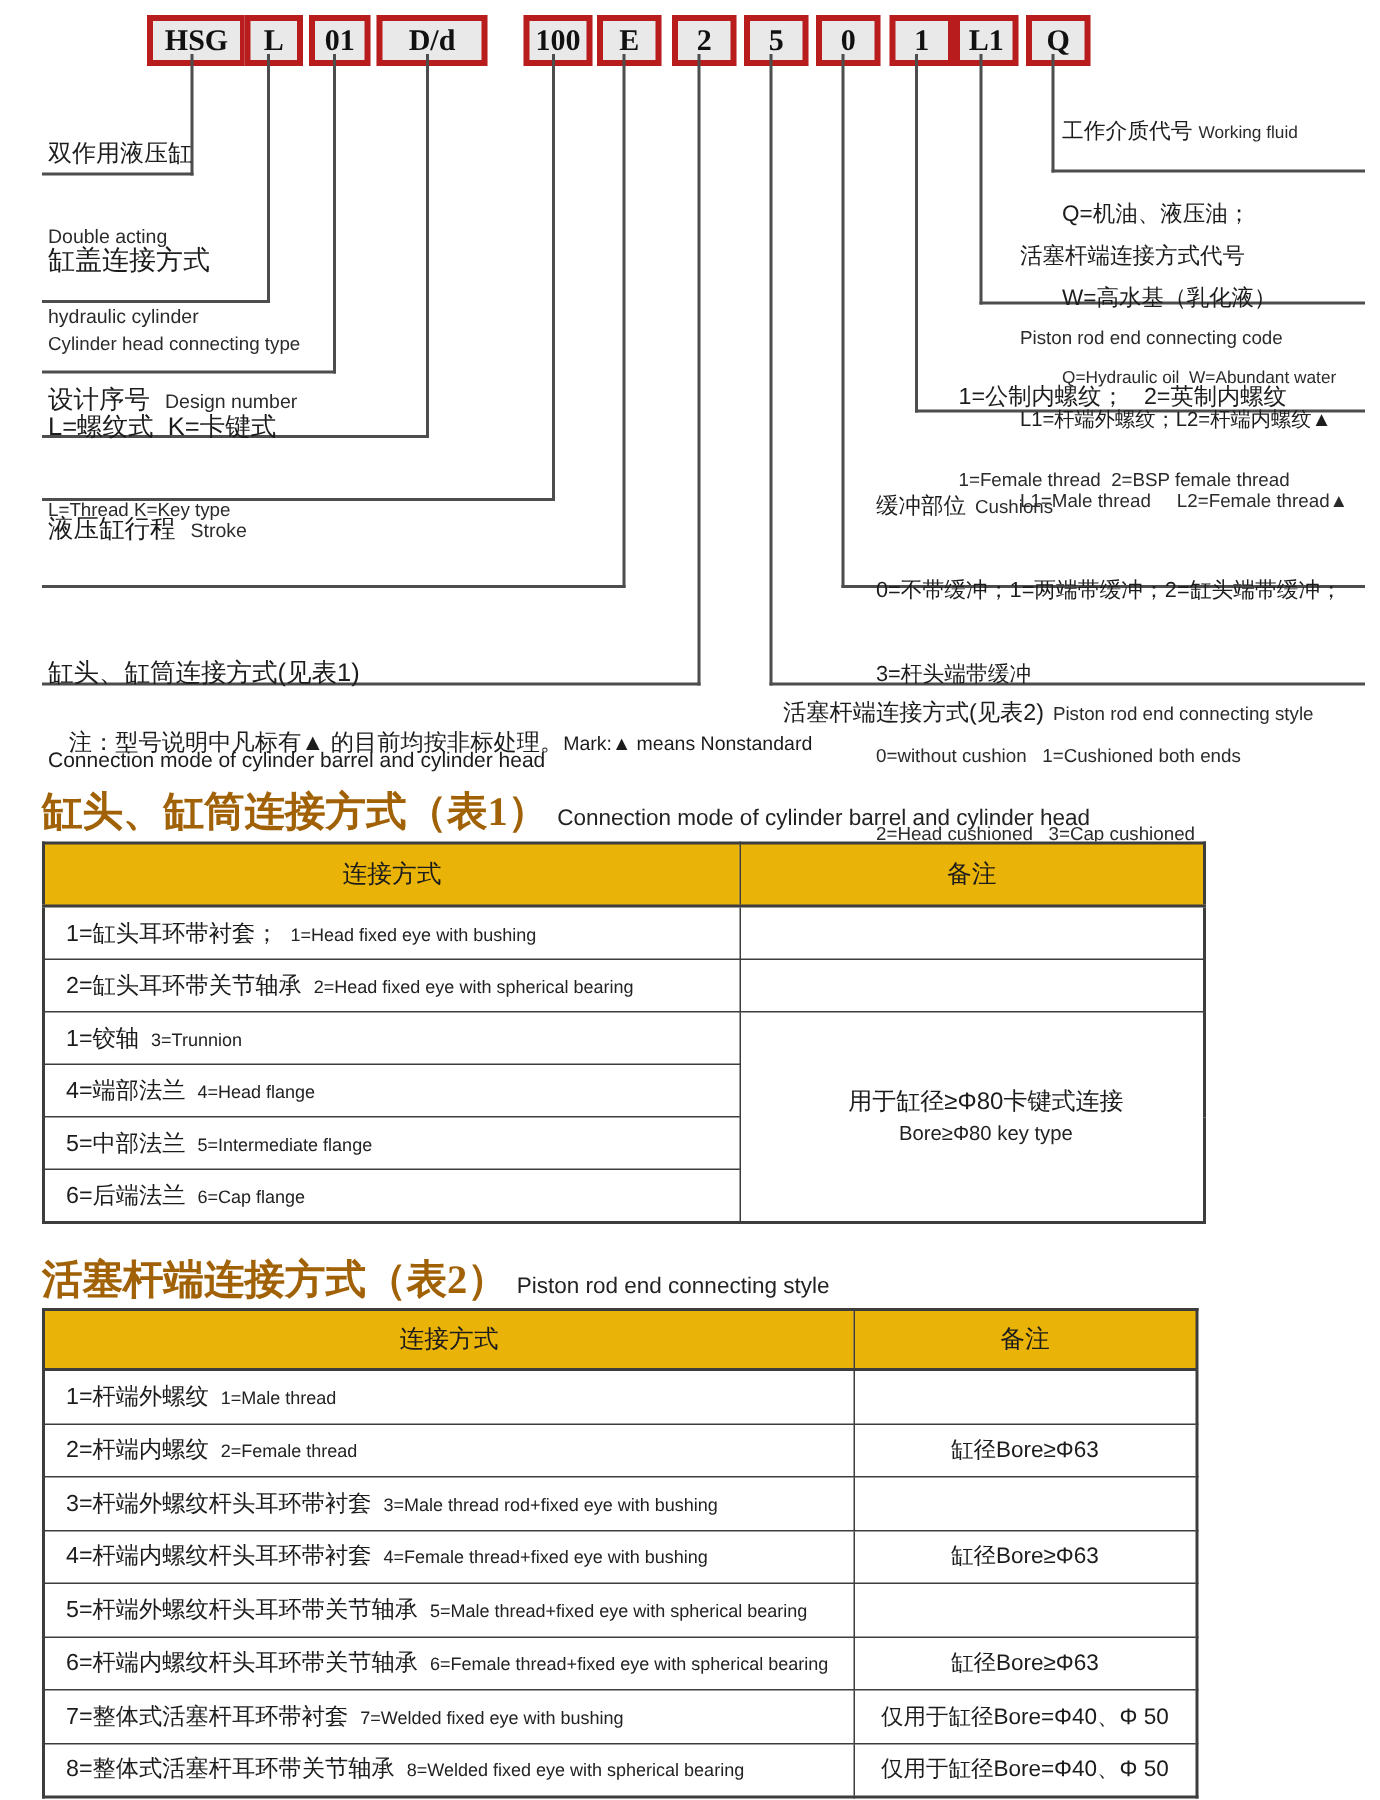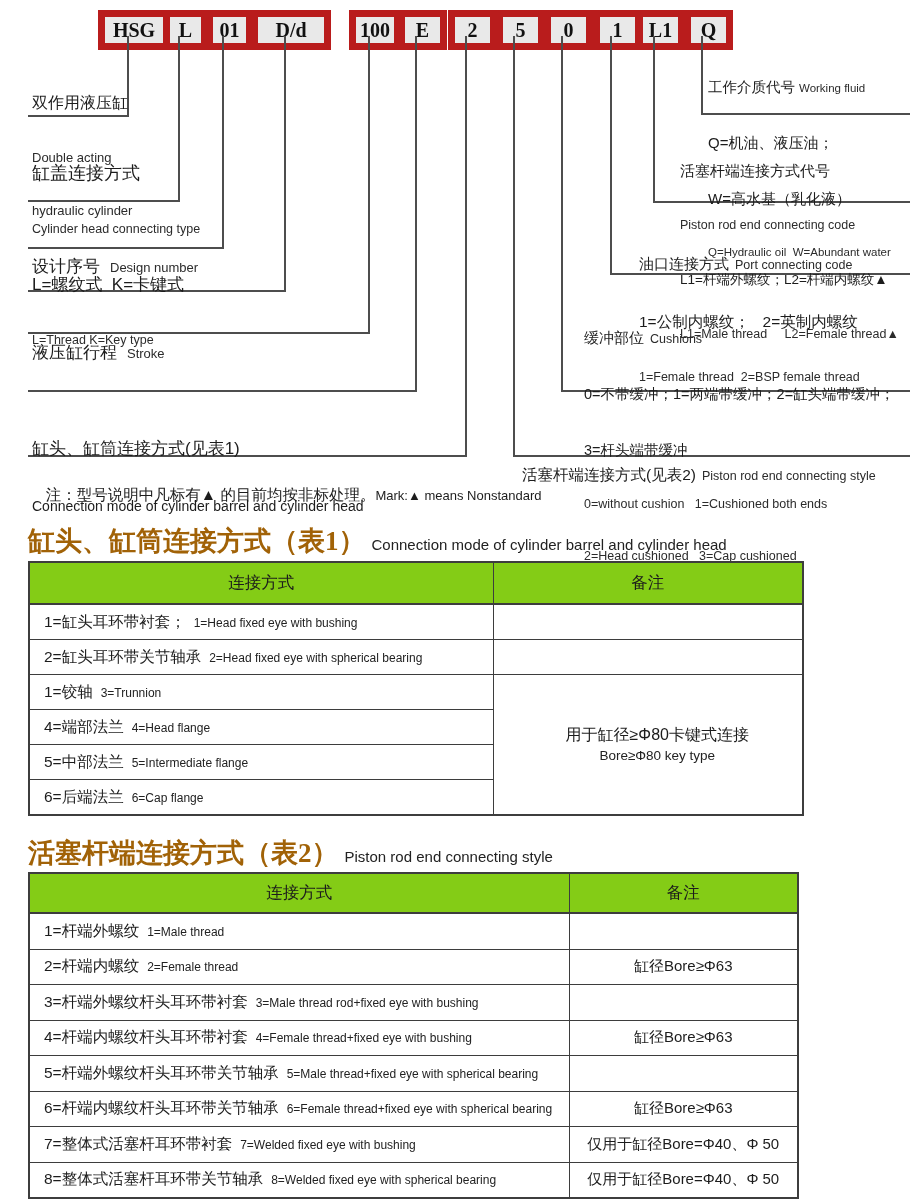--- a/index.html
+++ b/index.html
@@ -2,21 +2,21 @@
 <html><head>
 <meta charset="utf-8">
 <style>
   html,body{margin:0;padding:0;background:#ffffff;}
   .page{position:relative;width:920px;height:1200px;background:#ffffff;overflow:hidden;
         font-family:"Liberation Sans","DejaVu Sans",sans-serif;color:#1c1c1c;}
 
   
   .diagram{position:absolute;left:0;top:0;width:920px;height:462px;}
   .code-box{position:absolute;top:10px;height:26px;line-height:26px;text-align:center;
-            background:#e9e9e9;border:7px solid #b91c1c;
+            background:#e9e9e9;border:4px solid #b91c1c;
             font-family:"Liberation Serif","DejaVu Serif",serif;font-weight:bold;font-size:20px;color:#111;}
   .conn{position:absolute;top:36px;}
   .conn-l{border-right:2px solid #4d4d4d;border-bottom:2px solid #4d4d4d;}
   .conn-r{border-left:2px solid #4d4d4d;border-bottom:2px solid #4d4d4d;}
   .callout{position:absolute;white-space:pre-wrap;}
   .ln{display:block;white-space:pre-wrap;}
   .zh16{font-size:16px;line-height:21px;}
   .zh17{font-size:17px;line-height:23px;}
   .zh18{font-size:18px;line-height:23px;}
   .zh15{font-size:15px;line-height:21px;}
@@ -30,21 +30,21 @@
   .note{position:absolute;left:28px;top:467px;white-space:pre-wrap;}
   .note .zh{font-size:15.5px;}
   .note .en{font-size:13px;}
 
   
   .tbl-title{position:absolute;left:28px;white-space:nowrap;}
   .tbl-title .tzh{font-family:"Liberation Serif","DejaVu Serif",serif;font-weight:bold;font-size:27px;color:#a16207;}
   .tbl-title .ten{font-size:15px;color:#222;margin-left:6px;}
   table.t{position:absolute;border-collapse:collapse;table-layout:fixed;background:#fff;
           border:2.5px solid #3d3d3d;}
-  table.t th{background:#84cc16;border:1.5px solid #3d3d3d;border-bottom:2.5px solid #3d3d3d;
+  table.t th{background:#eab308;border:1.5px solid #3d3d3d;border-bottom:2.5px solid #3d3d3d;
              font-weight:normal;font-size:16.5px;text-align:center;}
   table.t td{border:1.5px solid #3d3d3d;vertical-align:middle;}
   td.cell{padding-left:14px;white-space:nowrap;overflow:visible;}
   .rzh{font-size:15.5px;}
   .ren{font-size:12px;color:#222;margin-left:8px;}
   td.rmk{text-align:center;padding-left:20px;}
   .rmk-zh{font-size:16px;line-height:22px;text-align:center;}
   .rmk-en{font-size:13.5px;line-height:19px;text-align:center;color:#222;}
   td.rmk2{text-align:center;font-size:15px;white-space:nowrap;}
   #table1 th{height:38px;}
@@ -120,21 +120,20 @@
 
     <div class="callout" style="left:584px;top:291px">
       <span class="ln"><span class="inl zh15">缓冲部位</span><span class="gap" style="width:6px"></span><span class="inl en12">Cushions</span></span>
       <span class="ln zh14">0=不带缓冲；1=两端带缓冲；2=缸头端带缓冲；</span>
       <span class="ln zh14">3=杆头端带缓冲</span>
       <span class="ln en12">0=without cushion   1=Cushioned both ends</span>
       <span class="ln en12">2=Head cushioned   3=Cap cushioned</span>
     </div>
 
     <div class="callout" style="left:639px;top:217px">
-      <span class="ln"><span class="inl zh15">油口连接方式</span><span class="gap" style="width:6px"></span><span class="inl en12">Port connecting code</span></span>
       <span class="ln" style="font-size:15.5px;line-height:23px">1=公制内螺纹；   2=英制内螺纹</span>
       <span class="ln en12">1=Female thread  2=BSP female thread</span>
     </div>
 
     <div class="callout" style="left:680px;top:124px">
       <span class="ln zh15">活塞杆端连接方式代号</span>
       <span class="ln en12">Piston rod end connecting code</span>
       <span class="ln" style="font-size:13.5px;line-height:21px">L1=杆端外螺纹；L2=杆端内螺纹▲</span>
       <span class="ln en12">L1=Male thread     L2=Female thread▲</span>
     </div>

